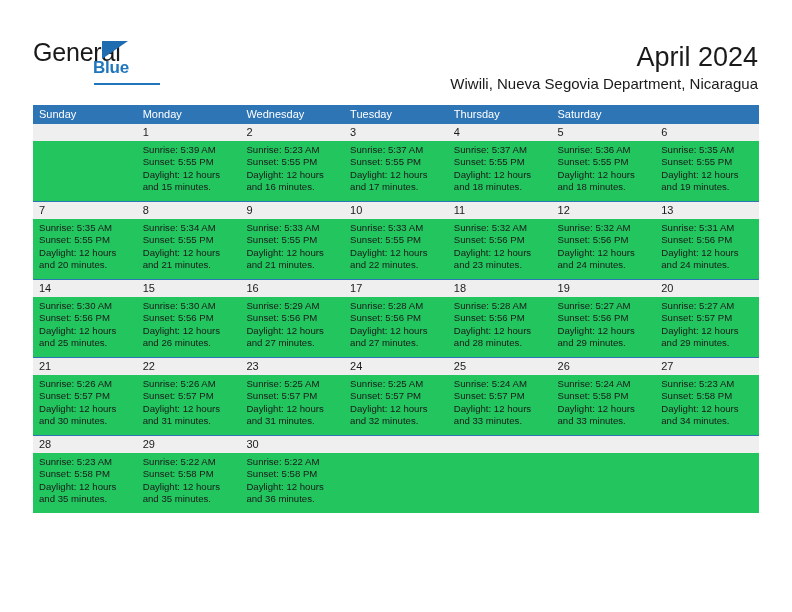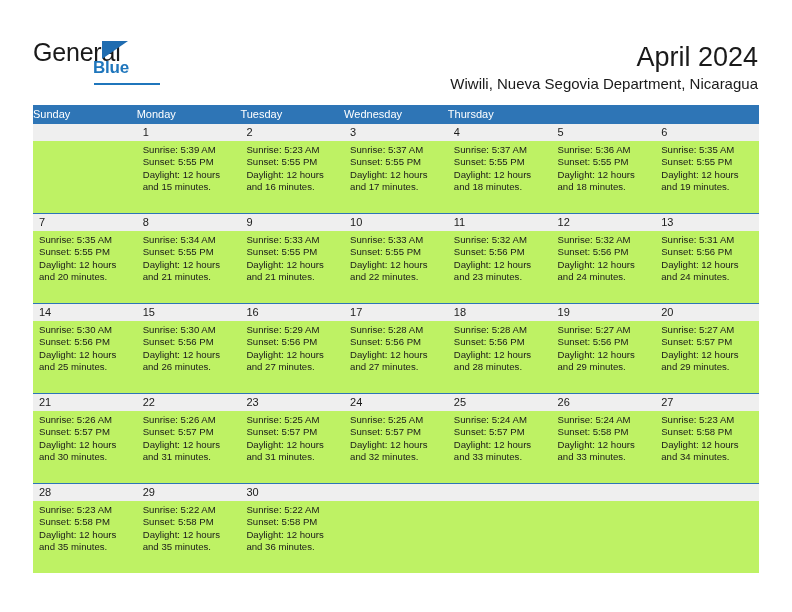--- a/index.html
+++ b/index.html
@@ -105,21 +105,21 @@
     width: 726px;
     height: 19px;
     background: #2e75b6;
   }
   .dow-cell {
     width: 103.71px;
     height: 19px;
     line-height: 19px;
     color: #ffffff;
     font-size: 11px;
-    padding-left: 0;
+    padding-left: 6px;
     box-sizing: border-box;
     white-space: nowrap;
     overflow: hidden;
   }
 
   .week {
     width: 726px;
   }
   .week-sep {
     width: 726px;
@@ -137,22 +137,22 @@
     height: 17px;
     line-height: 17px;
     font-size: 11px;
     color: #1a1a1a;
     padding-left: 6px;
     box-sizing: border-box;
   }
   .body-row {
     display: flex;
     width: 726px;
-    height: 72px;
-    background: #bef264;
+    height: 60px;
+    background: #22c55e;
   }
   .day-body {
     width: 103.71px;
     height: 72px;
     box-sizing: border-box;
     padding: 3px 5px 0 6px;
     font-size: 9.6px;
     line-height: 12.3px;
     color: #1a1a1a;
     overflow: hidden;
@@ -176,23 +176,24 @@
     </div>
 
     <div class="title">April 2024</div>
     <div class="subtitle">Wiwili, Nueva Segovia Department, Nicaragua</div>
   </div>
 
   <div class="calendar">
     <div class="dow-row">
       <div class="dow-cell">Sunday</div>
       <div class="dow-cell">Monday</div>
+      <div class="dow-cell">Wednesday</div>
       <div class="dow-cell">Tuesday</div>
-      <div class="dow-cell">Wednesday</div>
       <div class="dow-cell">Thursday</div>
+      <div class="dow-cell">Saturday</div>
     </div>
 
     <div class="week">
       <div class="daynum-band">
         <div class="daynum"></div>
         <div class="daynum">1</div>
         <div class="daynum">2</div>
         <div class="daynum">3</div>
         <div class="daynum">4</div>
         <div class="daynum">5</div>

